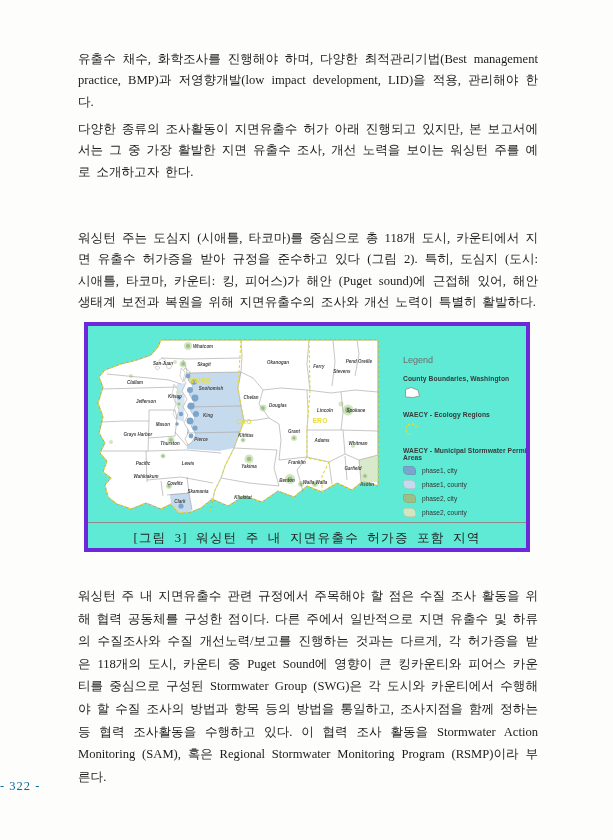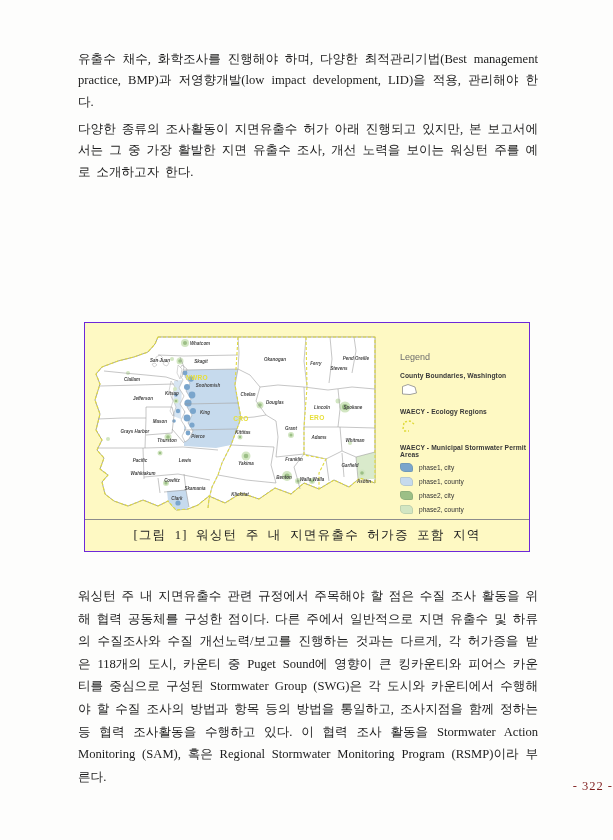--- a/index.html
+++ b/index.html
@@ -8,53 +8,54 @@
         font-family:"Liberation Serif","DejaVu Serif",serif;color:#1c1c1c;}
   .body-text{position:absolute;left:78px;width:460px;margin:0;
              font-size:12.6px;line-height:21.4px;text-align:justify;word-spacing:2.6px;}
   .p1{top:49px;}
   .p2{top:119px;}
   .p3{top:228px;}
   .p4{top:561px;line-height:22.6px;margin-top:24px;}
   .heading{position:absolute;left:78px;top:203px;width:460px;margin:0;
            font-size:13.2px;font-weight:bold;word-spacing:2px;}
   .fig{position:absolute;left:84px;top:322px;width:446px;height:230px;margin:0;
-       border:1px solid #6d28d9;background:#fef9c3;box-sizing:border-box;}
+       border:4px solid #6d28d9;background:#5eead4;box-sizing:border-box;}
   .map-panel{position:relative;height:196px;display:flex;overflow:hidden;}
   .map-svg{margin:0 0 0 3px;flex:none;}
   .legend{width:126px;flex:none;padding:29px 2px 0 4px;
           font-family:"Liberation Sans","DejaVu Sans",sans-serif;color:#3c3c3c;}
   .legend-title{font-size:9px;color:#6e6e6e;}
   .legend-sec{font-size:6.7px;font-weight:bold;color:#383838;letter-spacing:.1px;}
   .sec1{margin-top:10px;}
   .sec2{margin-top:12px;}
   .sec3{margin-top:12px;}
   .legend-icon{display:block;margin:4px 0 0 1px;}
   .permit-row{display:flex;align-items:center;margin-top:5px;}
   .swatch{width:13px;height:9px;border-radius:2px 5px 2px 5px;margin-right:6px;
           box-shadow:inset 0 0 0 .5px rgba(60,80,60,.25);flex:none;}
   .permit-label{font-size:6.6px;color:#333;}
   .fig-caption{position:absolute;left:0;right:0;top:196px;height:32px;
                border-top:1px solid #8c8c8c;text-align:center;
                font-size:12.6px;letter-spacing:1.2px;word-spacing:4px;line-height:31px;color:#222;}
-  .page-number{position:absolute;left:0;right:0;top:779px;text-align:right;
-               font-size:12.5px;letter-spacing:1px;color:#7f1d1d;}
+  .page-number{position:absolute;left:0;right:0;top:779px;text-align:left;
+               font-size:12.5px;letter-spacing:1px;color:#0369a1;}
   
   .county-label{font-family:"Liberation Sans","DejaVu Sans",sans-serif;font-size:4.5px;
                 font-style:italic;font-weight:bold;fill:#474747;text-anchor:middle;}
   .region-label{font-family:"Liberation Sans","DejaVu Sans",sans-serif;font-size:6.6px;
                 font-weight:bold;fill:#e7df39;text-anchor:middle;letter-spacing:.3px;}
 </style>
 </head>
 <body>
 
 <div class="page">
 
   <p class="body-text p1">유출수 채수, 화학조사를 진행해야 하며, 다양한 최적관리기법(Best management practice, BMP)과 저영향개발(low impact development, LID)을 적용, 관리해야 한다.</p>
   <p class="body-text p2">다양한 종류의 조사활동이 지면유출수 허가 아래 진행되고 있지만, 본 보고서에서는 그 중 가장 활발한 지면 유출수 조사, 개선 노력을 보이는 워싱턴 주를 예로 소개하고자 한다.</p>
+  <p class="body-text p3">워싱턴 주는 도심지 (시애틀, 타코마)를 중심으로 총 118개 도시, 카운티에서 지면 유출수 허가증을 받아 규정을 준수하고 있다 (그림 2). 특히, 도심지 (도시: 시애틀, 타코마, 카운티: 킹, 피어스)가 해안 (Puget sound)에 근접해 있어, 해안 생태계 보전과 복원을 위해 지면유출수의 조사와 개선 노력이 특별히 활발하다.</p>
 
   <figure class="fig">
     <div class="map-panel">
 
       <svg class="map-svg" width="308" height="196" viewBox="0 0 308 196" xmlns="http://www.w3.org/2000/svg">
 
         <path d="M 70,14 L 287,14 L 287,160 L 272,155 L 261,164 L 246,157 L 231,166 L 216,160 L 203,171 L 187,165 L 171,176 L 153,170 L 137,180 L 121,173 L 110,182 L 100,186 L 88,187 L 80,178 L 70,183 L 55,177 L 40,183 L 26,178 L 17,171 L 14,159 L 20,152 L 12,146 L 16,135 L 9,127 L 14,117 L 8,107 L 12,91 L 7,77 L 12,61 L 8,51 L 14,44 L 30,38 L 46,34 L 60,29 L 67,21 Z" fill="#ffffff" stroke="#8f8f8f" stroke-width="0.8"></path>
 
         <g fill="#c6daed" stroke="none">
           <path d="M 96,47 L 150,46 L 147,62 L 150,80 L 96,81 Z"></path>
@@ -236,19 +237,19 @@
               <span class="permit-label">phase2, city</span>
             </div>
             <div class="permit-row">
               <span class="swatch" style="background: rgb(210, 230, 194);"></span>
               <span class="permit-label">phase2, county</span>
             </div>
           </div>
       </div>
     </div>
 
-    <figcaption class="fig-caption">[그림 1] 워싱턴 주 내 지면유출수 허가증 포함 지역</figcaption>
+    <figcaption class="fig-caption">[그림 3] 워싱턴 주 내 지면유출수 허가증 포함 지역</figcaption>
   </figure>
 
   <p class="body-text p4">워싱턴 주 내 지면유출수 관련 규정에서 주목해야 할 점은 수질 조사 활동을 위해 협력 공동체를 구성한 점이다. 다른 주에서 일반적으로 지면 유출수 및 하류의 수질조사와 수질 개선노력/보고를 진행하는 것과는 다르게, 각 허가증을 받은 118개의 도시, 카운티 중 Puget Sound에 영향이 큰 킹카운티와 피어스 카운티를 중심으로 구성된 Stormwater Group (SWG)은 각 도시와 카운티에서 수행해야 할 수질 조사의 방법과 항목 등의 방법을 통일하고, 조사지점을 함께 정하는 등 협력 조사활동을 수행하고 있다. 이 협력 조사 활동을 Stormwater Action Monitoring (SAM), 혹은 Regional Stormwater Monitoring Program (RSMP)이라 부른다.</p>
 
   <div class="page-number">- 322 -</div>
 </div>
 
 </body></html>

